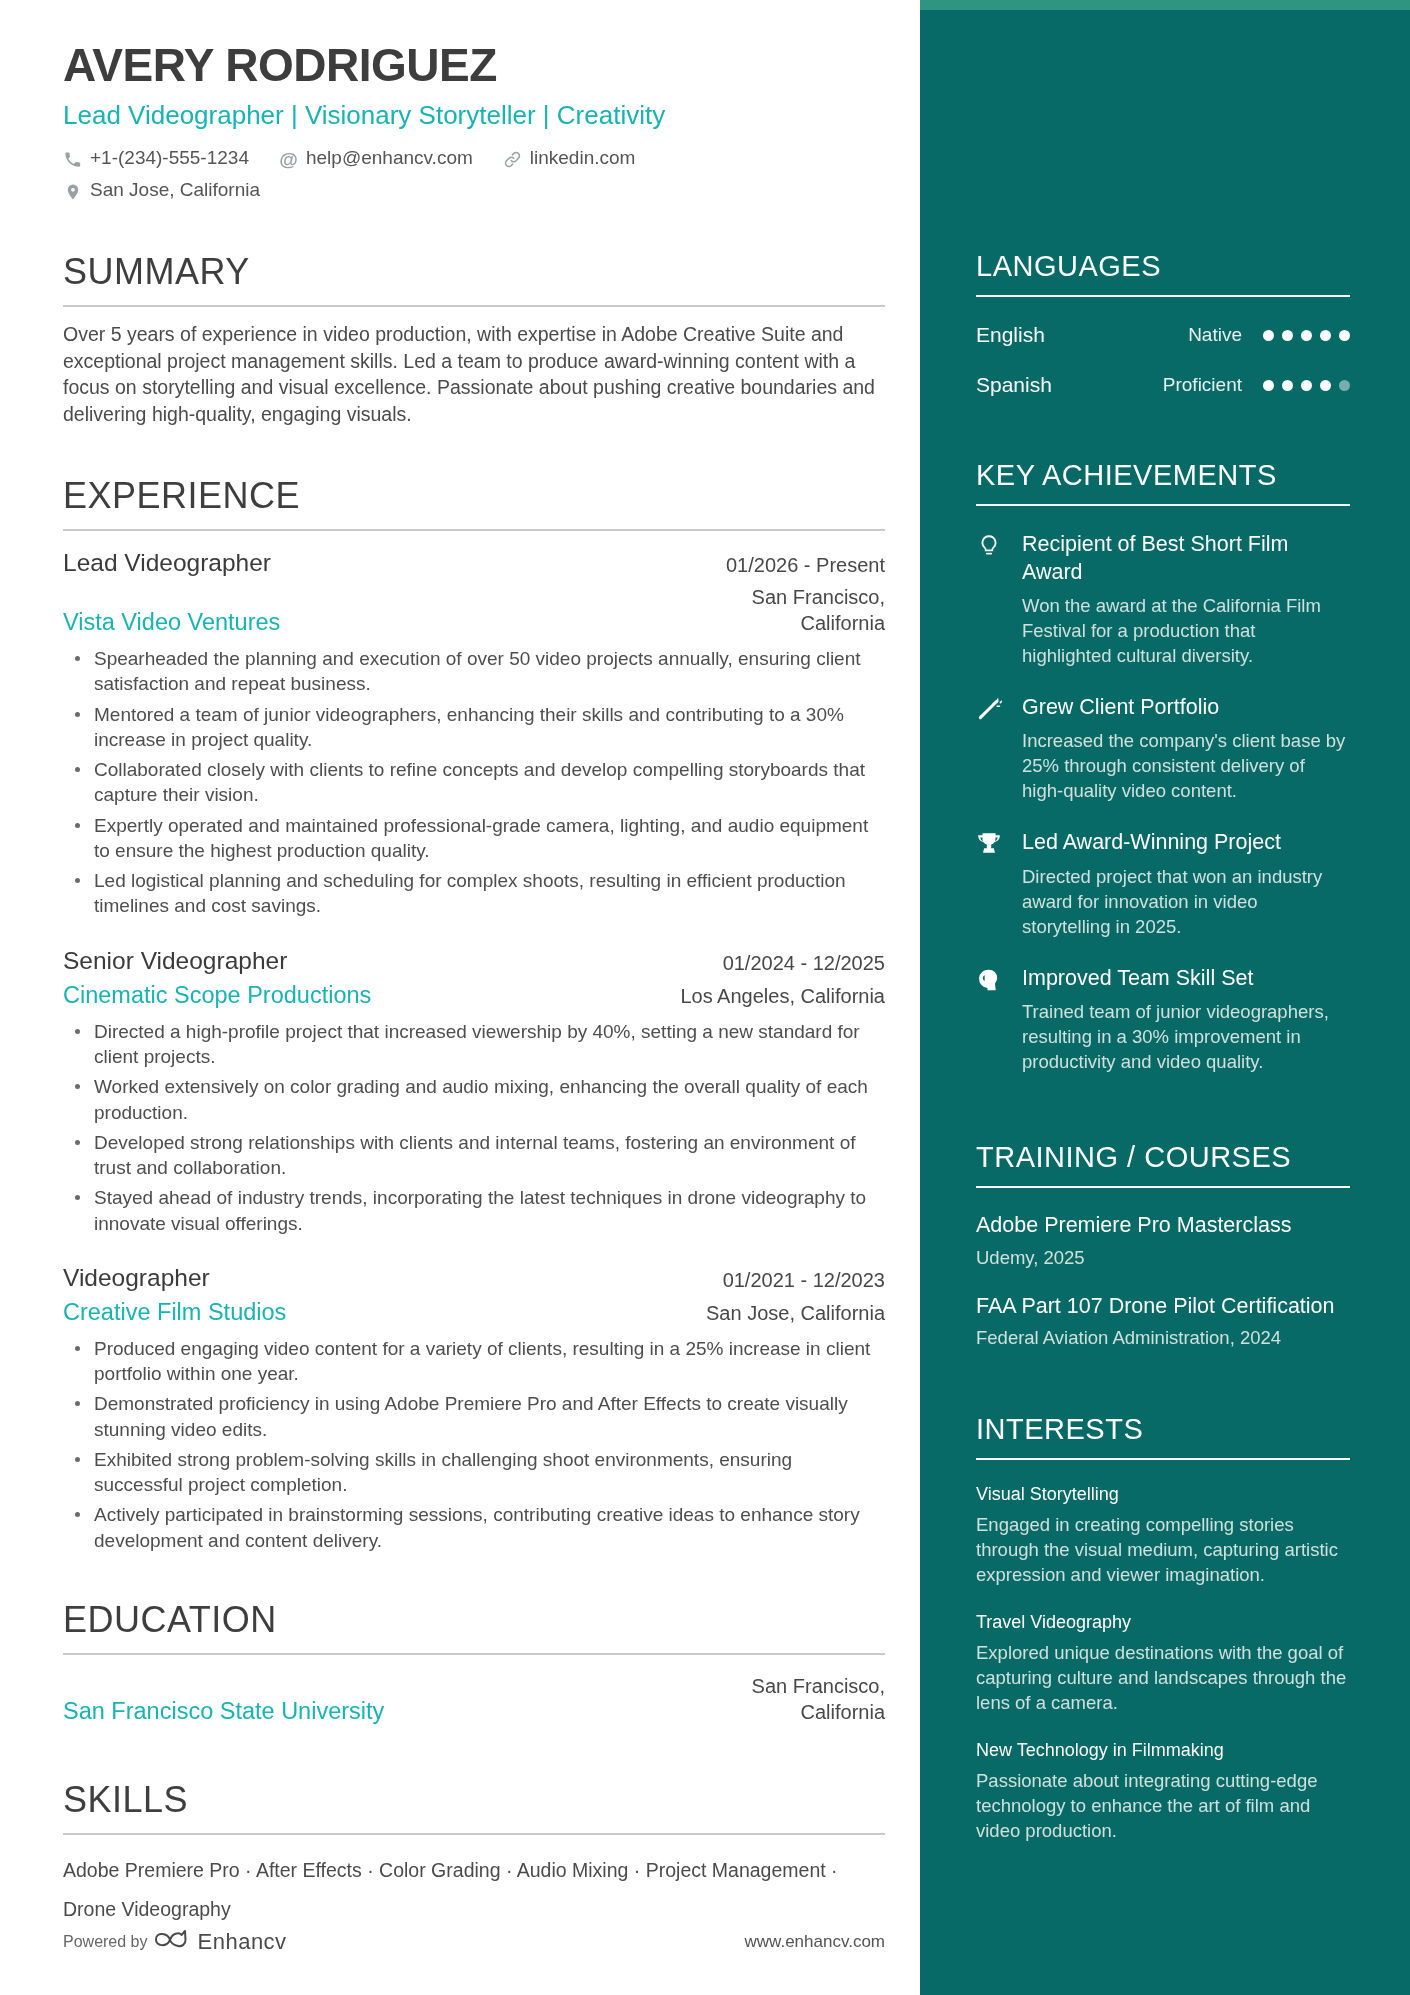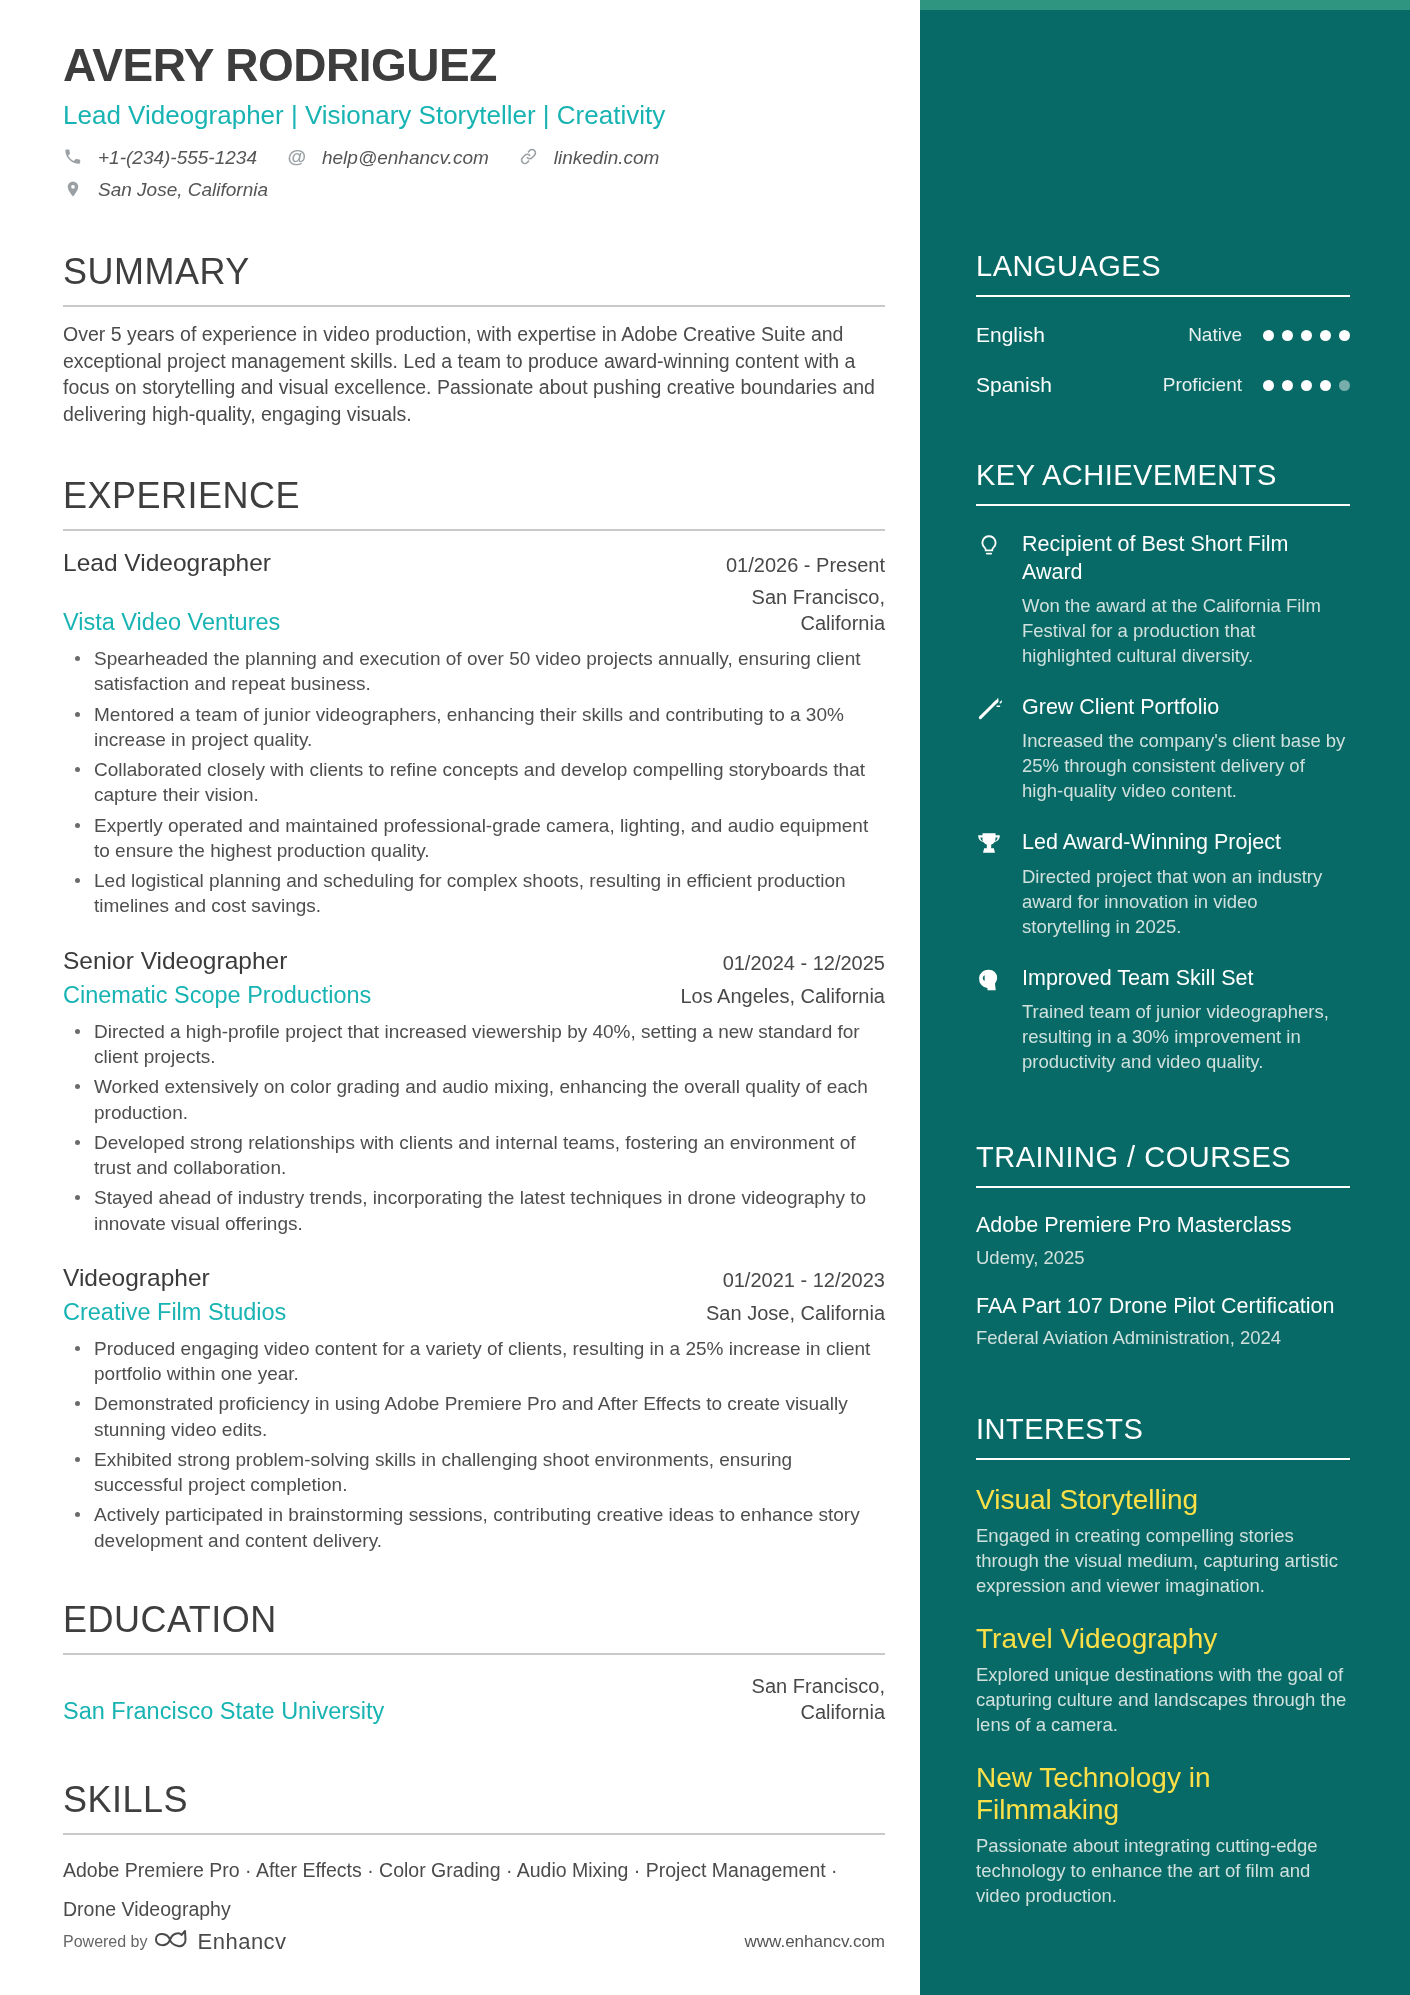--- a/index.html
+++ b/index.html
@@ -6,21 +6,21 @@
   html,body { background:#e9e9e9; }
   body { font-family:"Liberation Sans", sans-serif; }
   .page { position:relative; width:1410px; height:1995px; background:#ffffff; margin:0 auto; overflow:hidden; }
 
   
   .main { position:absolute; left:63px; top:0; width:822px; padding-top:38px; color:#4b4b4b; }
   .name { font-size:46px; font-weight:bold; color:#3d3d3d; letter-spacing:-0.5px; }
   .subtitle { margin-top:8px; font-size:26px; color:#18b3b3; }
   .contact-row { margin-top:16px; display:flex; gap:30px; align-items:center; font-size:19px; color:#555; }
   .contact-row2 { margin-top:10px; display:flex; gap:30px; align-items:center; font-size:19px; color:#555; }
-  .contact-item { display:flex; align-items:flex-start; gap:16px;font-style:italic; }
+  .contact-item { display:flex; align-items:flex-end; gap:8px; }
   .cicon { width:19px; height:19px; flex:0 0 auto; display:inline-flex; align-items:center; justify-content:center; }
   .at-glyph { font-size:19px; color:#9aa0a3; font-weight:bold; line-height:1; }
 
   .section { margin-top:50px; }
   .sec-head { font-size:36px; color:#3e3e3e; letter-spacing:0.5px; }
   .sec-rule { margin-top:12px; border-top:2px solid #c9c9c9; }
   .summary-text { margin-top:14px; font-size:19.5px; line-height:1.36; color:#4b4b4b; }
 
   .job { margin-top:18px; }
   .job + .job { margin-top:28px; }
@@ -54,21 +54,21 @@
   .ach { display:grid; grid-template-columns:46px 1fr; margin-top:25px; }
   .ach-icon { width:26px; height:26px; margin-top:2px; }
   .ach-title { font-size:21.5px; line-height:1.28; color:#ffffff; }
   .ach-desc { margin-top:8px; font-size:18.5px; line-height:1.35; color:#cfe0dd; }
 
   .course { margin-top:24px; }
   .course-title { font-size:21.5px; line-height:1.28; color:#ffffff; }
   .course-sub { margin-top:7px; font-size:18.5px; color:#cfe0dd; }
 
   .interest { margin-top:24px; }
-  .interest-title { font-size:28px; color:#fde047; }
+  .interest-title { font-size:18px; color:#ffffff; }
   .interest-desc { margin-top:8px; font-size:18.5px; line-height:1.35; color:#cfe0dd; }
 
   
   .footer { position:absolute; left:63px; bottom:38px; width:822px; display:flex; align-items:center; justify-content:space-between; }
   .footer-left { display:flex; align-items:center; gap:4px; }
   .powered { font-size:16px; color:#666; }
   .brand { display:flex; align-items:center; gap:10px; }
   .wordmark { font-size:22px; color:#4a4a4a; letter-spacing:0.5px; }
   .site { font-size:17px; color:#555; }
 </style>

